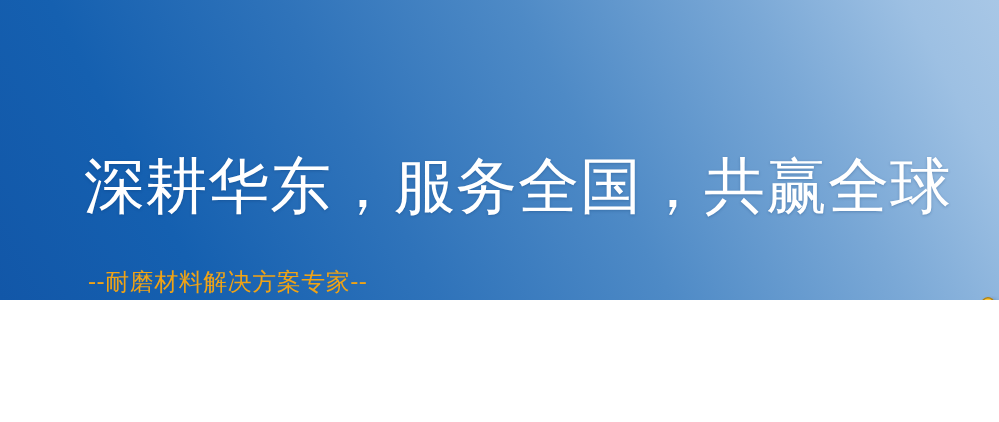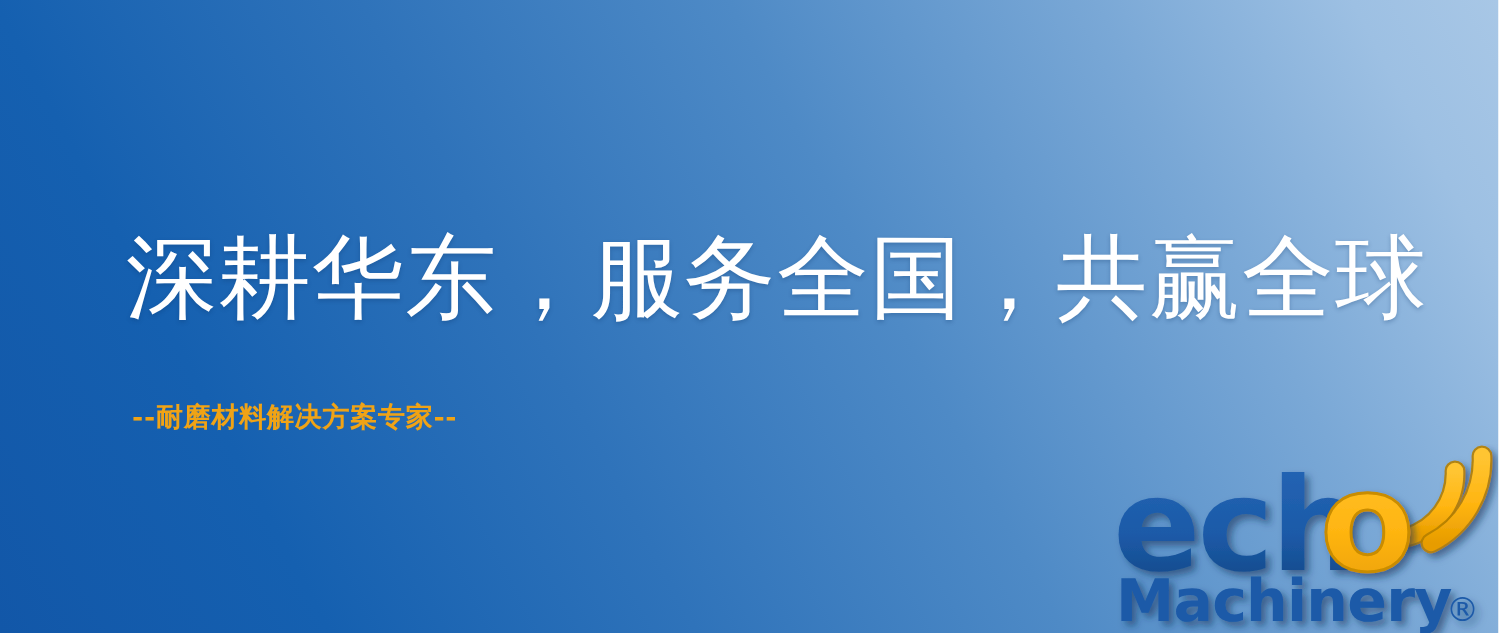--- a/index.html
+++ b/index.html
@@ -3,21 +3,21 @@
 <meta charset="utf-8">
 <style>
   html, body {
     margin: 0;
     padding: 0;
     background: #ffffff;
   }
   #banner {
     position: relative;
     width: 999px;
-    height: 422px;
+    height: 300px;
     overflow: hidden;
     font-family: "Liberation Sans", sans-serif;
     
     background: linear-gradient(62deg,
                 #1257a8 0%,
                 #1560b0 18%,
                 #2f73ba 38%,
                 #4e8ac6 58%,
                 #7aa8d6 78%,
                 #9dc0e3 92%,
@@ -40,23 +40,23 @@
     text-shadow: 0 1px 3px rgba(10,50,100,0.28);
   }
 
   
   #subtitle {
     position: absolute;
     left: 88px;
     top: 268px;
     margin: 0;
     font-family: "DejaVu Serif", "Liberation Serif", serif;
-    font-size: 18px;
+    font-size: 24px;
     line-height: 1.2;
-    font-weight: 700;
+    font-weight: 400;
     color: #f0a315;
     letter-spacing: 0.5px;
     white-space: nowrap;
   }
 
   
   #logo {
     position: absolute;
     left: 742px;
     top: 296px;

